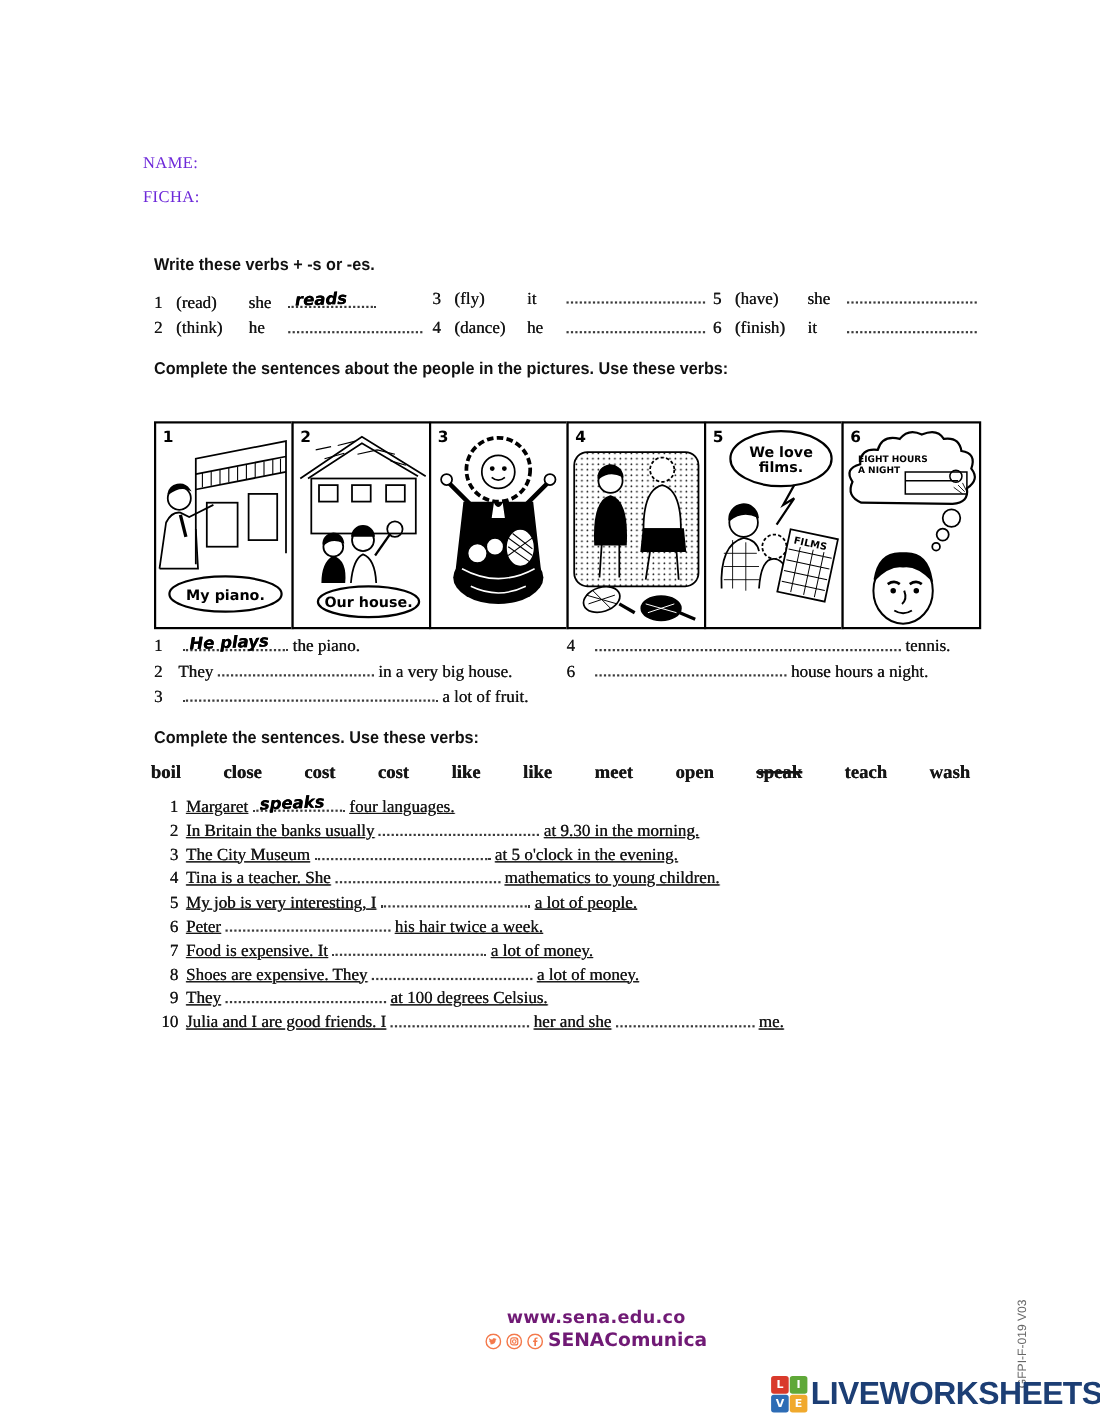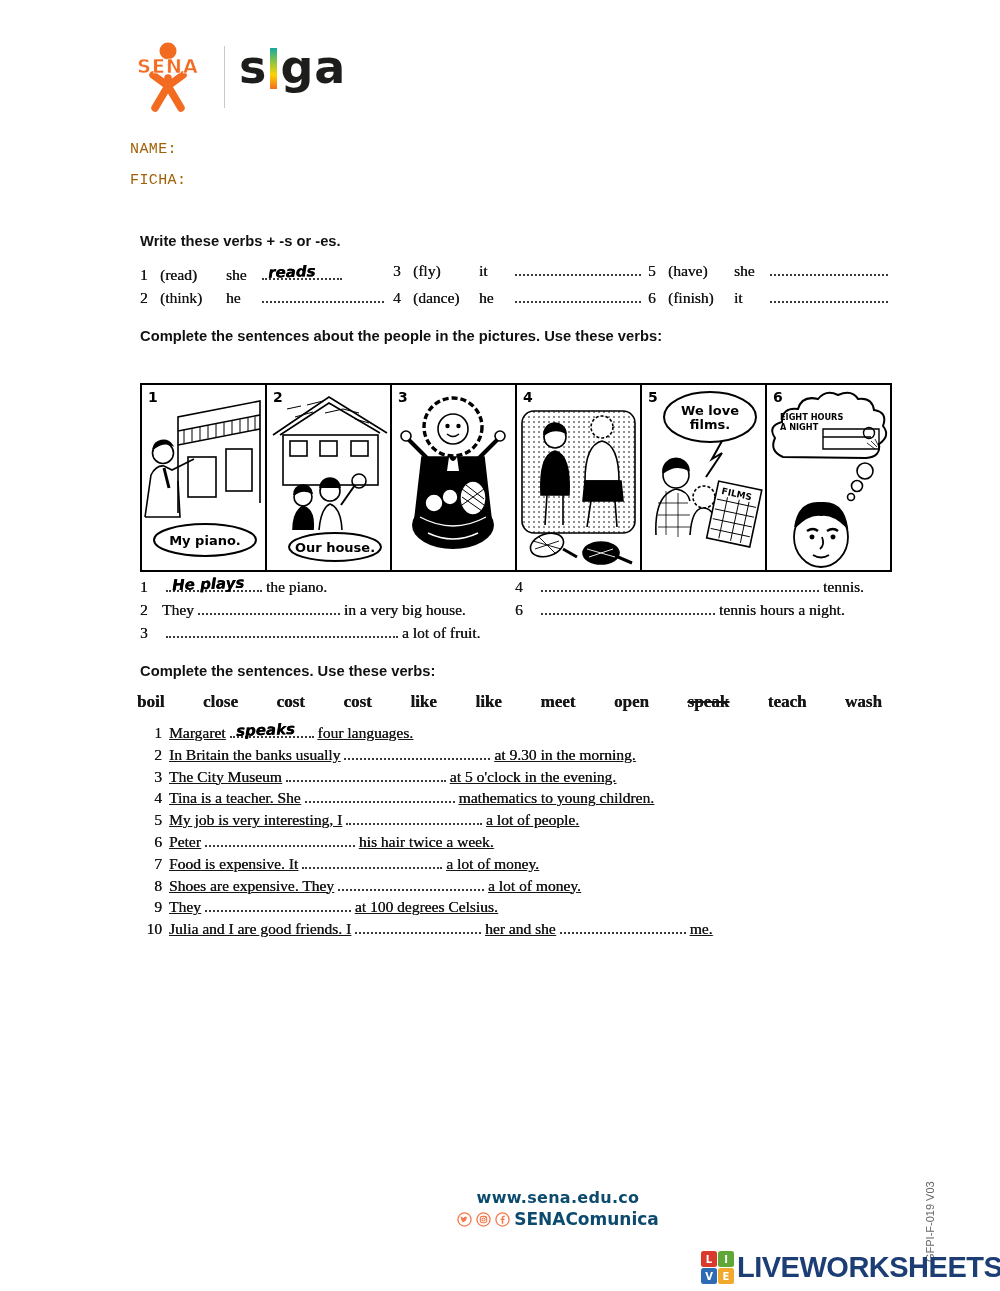--- a/index.html
+++ b/index.html
@@ -8,22 +8,22 @@
 
   
   .logos{position:absolute;left:128px;top:42px;display:flex;align-items:flex-start;}
   .logo-divider{width:1px;height:62px;background:#c9c9c9;margin:4px 14px 0 16px;}
   .siga{display:flex;align-items:flex-end;margin-top:2px;}
   .siga-txt{font-family:"DejaVu Sans",sans-serif;font-weight:700;font-size:46px;line-height:1;
             color:#1d1d1b;letter-spacing:1px;}
   .siga-i{display:inline-block;width:7px;height:41px;margin:0 3px 1px 3px;
           background:linear-gradient(#18a99d 0%,#8fc63f 35%,#ffd200 65%,#f36f21 100%);}
 
-  .field-label{position:absolute;left:130px;font-family:Liberation Mono, monospace;
-               font-size:15px;color:#a16207;letter-spacing:.4px;}
+  .field-label{position:absolute;left:130px;font-family:Liberation Serif, serif;
+               font-size:15px;color:#6d28d9;letter-spacing:.4px;}
 
   .instr{font-family:"Liberation Sans",sans-serif;font-weight:700;font-size:15.5px;color:#111;
          transform:scaleX(.95);transform-origin:left;white-space:nowrap;}
 
   .blank{display:inline-block;border-bottom:2px dotted #3a3a3a;height:12px;
          vertical-align:baseline;position:relative;margin:0 4px;}
   .hand{position:absolute;left:6px;bottom:-3px;font-family:"DejaVu Sans",sans-serif;
         font-weight:700;font-style:italic;font-size:15px;color:#000;white-space:nowrap;
         transform:rotate(-2deg);}
 
@@ -50,22 +50,22 @@
   .ex3{position:absolute;left:140px;top:662px;width:745px;}
   .ex3-verbs{position:absolute;top:30px;left:-3px;width:745px;display:flex;
              justify-content:space-between;font-weight:700;font-size:17px;
              text-shadow:.3px 0 0 currentColor;}
   .struck{text-decoration:line-through;text-decoration-thickness:2px;}
   .ex3-sents{position:absolute;top:62px;left:0;width:745px;text-decoration:underline;}
   .sent3{white-space:nowrap;font-size:15.5px;height:21.8px;text-shadow:.3px 0 0 currentColor;}
   .sent3 .num{display:inline-block;width:22px;text-align:right;margin-right:7px;}
 
   
-  .footer{position:absolute;left:408px;top:1188px;width:300px;text-align:center;
-          font-family:"DejaVu Sans",sans-serif;color:#0c4a6e;}
+  .footer{position:absolute;left:392px;top:1188px;width:300px;text-align:center;
+          font-family:"DejaVu Sans",sans-serif;color:#701a75;}
   .footer .url{font-size:16px;font-weight:700;letter-spacing:.3px;}
   .footer .social{font-size:17px;font-weight:700;margin-top:2px;display:flex;
                   align-items:center;justify-content:center;gap:4px;}
   .soc-ic{width:15px;height:15px;display:inline-block;}
 
   .form-code{position:absolute;left:924px;top:1158px;height:104px;
              writing-mode:vertical-rl;transform:rotate(180deg);
              font-family:"Liberation Sans",sans-serif;font-size:11px;color:#666;}
 
   .lw{position:absolute;left:701px;top:1251px;display:flex;align-items:center;gap:3px;}
@@ -77,33 +77,20 @@
   .lw-text{font-family:"Liberation Sans",sans-serif;font-weight:700;font-size:29px;
            color:#1c3e74;letter-spacing:-.5px;}
 
   svg text{font-family:"DejaVu Sans",sans-serif;}
 </style>
 </head>
 <body>
 
 <div class="page">
 
-  <div class="logos">
-    <svg width="80" height="70" viewBox="0 0 80 70">
-      <circle cx="40" cy="9" r="8.5" fill="#F26B21"></circle>
-      <path d="M40 36 L40 44 M40 44 L25 33 M40 44 L55 33 M40 44 L27 66 M40 44 L53 66" stroke="#F26B21" stroke-width="7.5" stroke-linecap="round" fill="none"></path>
-      <text x="40" y="31" text-anchor="middle" font-size="19" font-weight="bold" fill="#F26B21" stroke="#fff" stroke-width="0.6" letter-spacing="1">SENA</text>
-    </svg>
-    <div class="logo-divider"></div>
-    <div class="siga">
-      <span class="siga-txt">s</span>
-      <span class="siga-i"></span>
-      <span class="siga-txt">ga</span>
-    </div>
-  </div>
 
   <div class="field-label" style="top:141px">NAME:</div>
   <div class="field-label" style="top:172px">FICHA:</div>
 
   <div class="ex1">
     <div class="instr">Write these verbs + -s or -es.</div>
 
     <div class="ex1-item" style="left:0;top:34px">
       <span class="num">1</span><span class="vb">(read)</span><span class="pr">she</span><span class="blank" style="width:80px"><span class="hand">reads</span></span>
     </div>
@@ -279,21 +266,21 @@
       </div>
       <div class="sent">
         <span class="num">3</span><span class="blank" style="width:232px"></span><span>a lot of fruit.</span>
       </div>
     </div>
     <div class="ex2-sents-r">
       <div class="sent">
         <span class="num">4</span><span class="blank" style="width:278px"></span><span>tennis.</span>
       </div>
       <div class="sent">
-        <span class="num">6</span><span class="blank" style="width:174px"></span><span>tennis hours a night.</span>
+        <span class="num">6</span><span class="blank" style="width:174px"></span><span>house hours a night.</span>
       </div>
     </div>
   </div>
 
   <div class="ex3">
     <div class="instr">Complete the sentences. Use these verbs:</div>
     <div class="ex3-verbs">
       <span>boil</span>
         <span>close</span>
         <span>cost</span>

